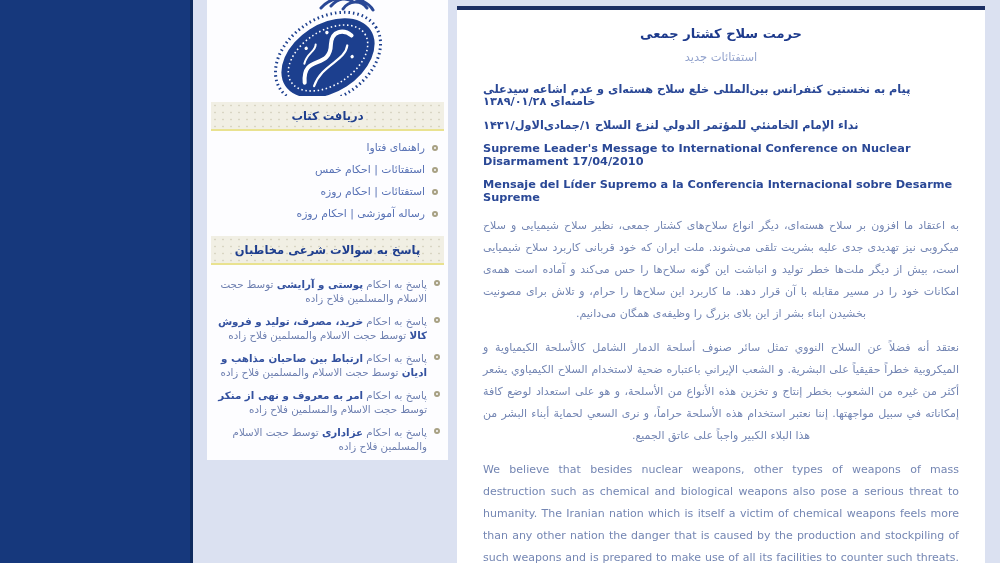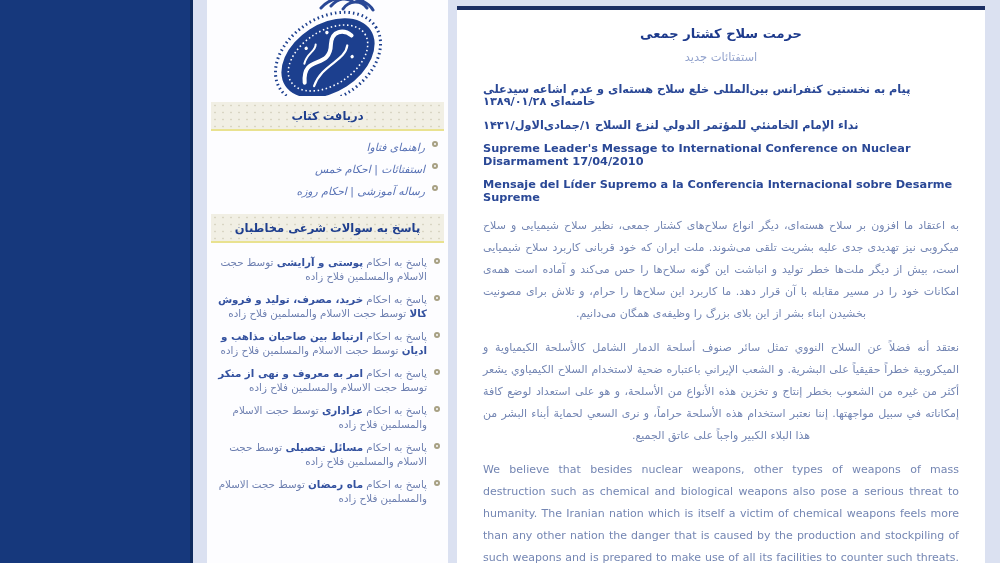--- a/index.html
+++ b/index.html
@@ -8,21 +8,21 @@
     width:1000px; height:563px; overflow:hidden;
     background:#dbe1f1;
     font-family:"DejaVu Sans", sans-serif;
     position:relative;
   }
   .leftbar {
     position:absolute; left:0; top:0; width:193px; height:563px;
     background:#16387c; border-right:3px solid #0e2a5e;
   }
   .sidebar {
-    position:absolute; left:207px; top:0; width:241px; height:563px;
+    position:absolute; left:207px; top:0; width:241px; height:460px;
     background:#fdfdff; direction:rtl; overflow:hidden;
   }
   .main {
     position:absolute; left:457px; top:6px; width:528px; height:563px;
     background:#ffffff; direction:rtl; overflow:hidden;
     padding:0 26px;
   }
   .topbar { height:4px; background:#1b2f63; margin:0 -26px; }
 
   
@@ -31,22 +31,22 @@
     margin:6px 4px 6px; padding:7px 4px 6px;
     text-align:center; font-size:11.5px; font-weight:bold; color:#1e3e8e;
     background-color:#f1efe4;
     background-image: radial-gradient(#d9d5c3 1px, rgba(0,0,0,0) 1.3px);
     background-size:8px 7px;
     border-bottom:2px solid #e9e290;
   }
   ul { list-style:none; margin:0; padding:0; }
   .book-list { margin:10px 10px 16px 8px; }
   .book-list li {
-    display:flex; align-items:flex-start; gap:7px;
-    margin:9px 0; color:#5872b5; font-size:10.8px; cursor:pointer;font-style:italic;
+    display:flex; align-items:center; gap:7px;
+    margin:9px 0; color:#5872b5; font-size:10.8px; cursor:pointer;
   }
   .ring {
     flex:0 0 auto; width:6px; height:6px;
     border:2px solid #a8a184; border-radius:50%;
   }
   .qa-list { margin:12px 8px 12px 8px; }
   .qa-list li {
     display:flex; align-items:flex-start; gap:7px;
     margin:0 0 9px; color:#6d7fb0; font-size:10.3px; line-height:1.36; cursor:pointer;
   }
@@ -97,20 +97,24 @@
     <li>
       <span class="ring"></span>
       <span>راهنمای فتاوا</span>
     </li>
     <li>
       <span class="ring"></span>
       <span>استفتائات | احکام خمس</span>
     </li>
     <li>
       <span class="ring"></span>
+      <span>استفتائات | احکام روزه</span>
+    </li>
+    <li>
+      <span class="ring"></span>
       <span>رساله آموزشی | احکام روزه</span>
     </li>
   </ul>
 
   <div class="section-header">پاسخ به سوالات شرعی مخاطبان</div>
 
   <ul class="qa-list">
     <li>
       <span class="ring"></span>
       <span><span>پاسخ به احکام </span><b>پوستی و آرایشی</b><span> توسط حجت الاسلام والمسلمین فلاح زاده</span></span>

